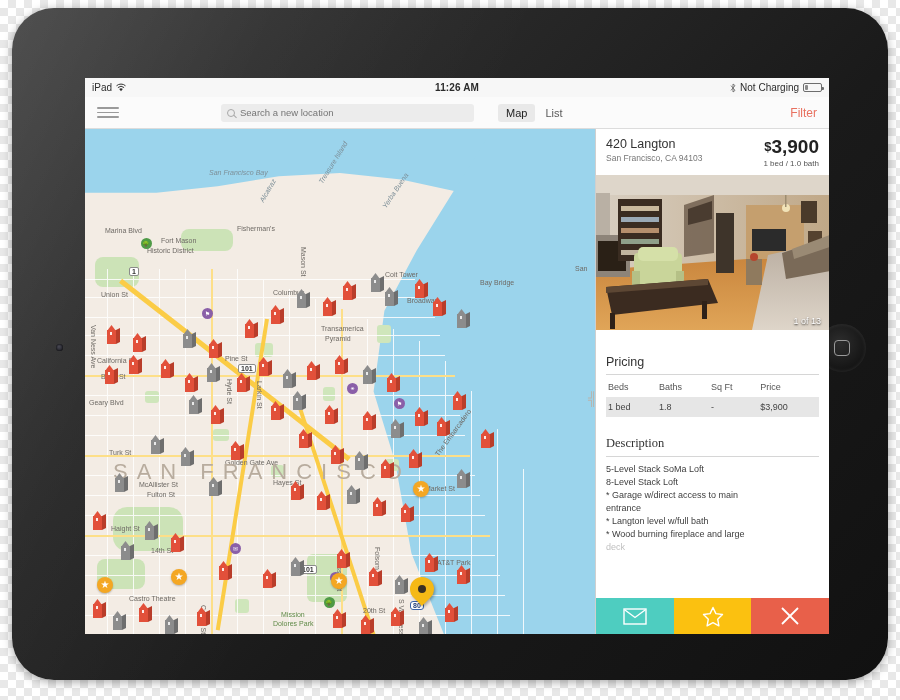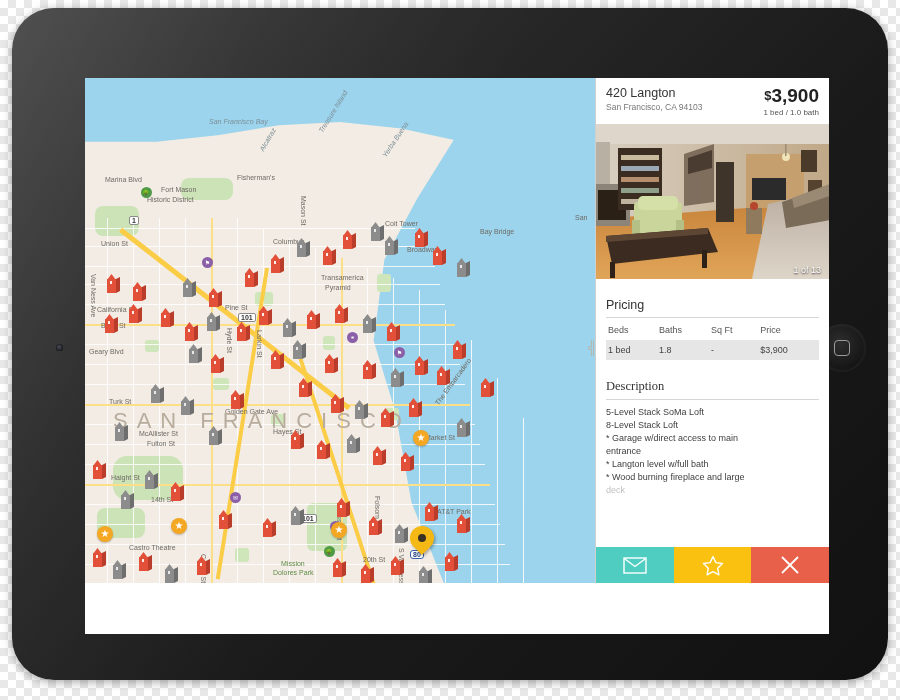--- a/index.html
+++ b/index.html
@@ -144,21 +144,21 @@
   #ph-addr { font-size:12.5px; color:#333; }
   #ph-city { font-size:8.5px; color:#777; margin-top:2px; }
   #ph-price { font-size:19px; font-weight:700; color:#222; text-align:right; line-height:1; }
   #ph-price .cur { font-size:13px; vertical-align:2px; }
   #ph-beds { font-size:8px; color:#555; text-align:right; margin-top:3px; }
 
   #photo { position:relative; height:155px; overflow:hidden; background:#3a2a1c; }
   #photo-counter { position:absolute; right:8px; bottom:4px; font-size:9px; color:#fff;
     text-shadow:0 1px 2px rgba(0,0,0,.8); }
 
-  #scrollarea { flex:1; overflow:hidden; padding:10px 10px; position:relative; }
+  #scrollarea { flex:1; overflow:hidden; padding:16px 10px; position:relative; }
   .sec-title { font-size:12.5px; color:#333; padding:9px 0 5px 0; border-bottom:1px solid #d6d6d6; }
   table { width:100%; border-collapse:collapse; margin-top:2px; }
   th { font-size:9px; color:#555; font-weight:400; text-align:left; padding:5px 2px; }
   td { font-size:9px; color:#444; padding:5px 2px; }
   tbody tr { background:#e6e6e6; }
   #desc { font-size:9px; color:#3e3e3e; line-height:1.45; padding-top:6px; }
   #desc .fade { color:#c0c0c0; }
 
   #actions { position:absolute; left:0; bottom:0; width:100%; height:36px; display:flex; }
   .act { flex:1; display:flex; align-items:center; justify-content:center; cursor:pointer; }
@@ -169,21 +169,57 @@
 
 <div id="device">
   <div id="bezel-gloss"></div>
   <div id="camera"></div>
   <div id="home-button">
     <div id="home-square"></div>
   </div>
 
   <div id="screen">
 
-
+    <div id="statusbar">
+      <div class="sb-left">
+        <span>iPad</span>
+        <svg width="10" height="9" viewBox="0 0 10 9">
+          <path d="M5 8.3 L3.2 6.1 a2.8 2.8 0 0 1 3.6 0 Z" fill="#333"></path>
+          <path d="M1.9 4.6 a4.6 4.6 0 0 1 6.2 0" stroke="#333" stroke-width="1" fill="none"></path>
+          <path d="M0.5 2.8 a6.7 6.7 0 0 1 9 0" stroke="#333" stroke-width="1" fill="none"></path>
+        </svg>
+      </div>
+      <div class="sb-center">11:26 AM</div>
+      <div class="sb-right">
+        <svg width="6" height="10" viewBox="0 0 6 10">
+          <path d="M1 2.6 L5 7.4 L3 9 V1 L5 2.6 L1 7.4" stroke="#6d6d6d" stroke-width=".9" fill="none"></path>
+        </svg>
+        <span>Not Charging</span>
+        <span class="battery">
+            <span class="battery-fill"></span>
+          </span>
+      </div>
+    </div>
+
+    <div id="toolbar">
+      <div id="hamburger">
+        <span></span>
+          <span></span>
+          <span></span>
+      </div>
+      <div id="searchwrap">
+        <span class="mag"></span>
+        <input id="search-input" type="text" placeholder="Search a new location" style="">
+      </div>
+      <div id="segmented">
+        <span class="seg active">Map</span>
+        <span class="seg">List</span>
+      </div>
+      <div id="filter-btn">Filter</div>
+    </div>
 
     <div id="content">
 
       <div id="map">
         <div id="land"></div>
         <div class="water" id="bay-top"></div>
         <div class="water" id="bay-right"></div>
 
         <div class="greens" style="left:96px;top:100px;width:52px;height:22px;"></div>
         <div class="greens" style="left:10px;top:128px;width:44px;height:30px;"></div>

